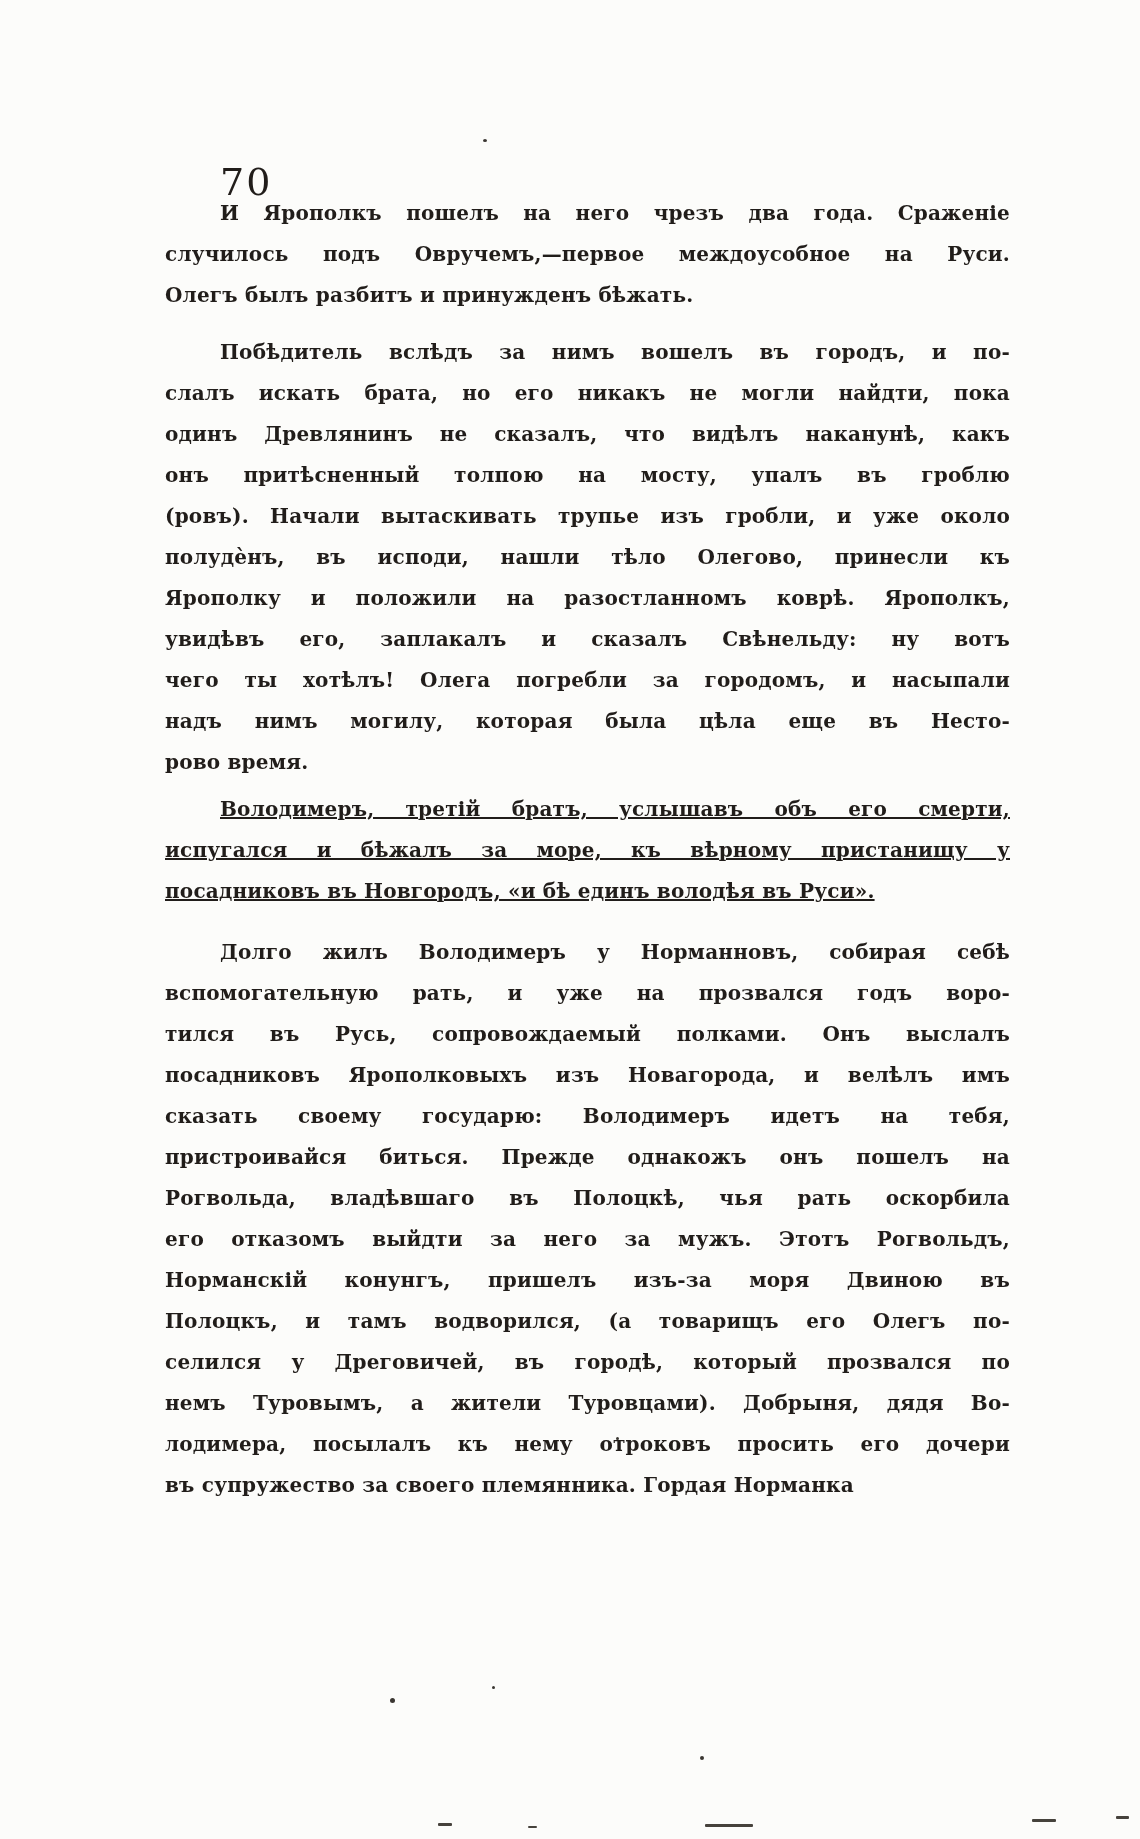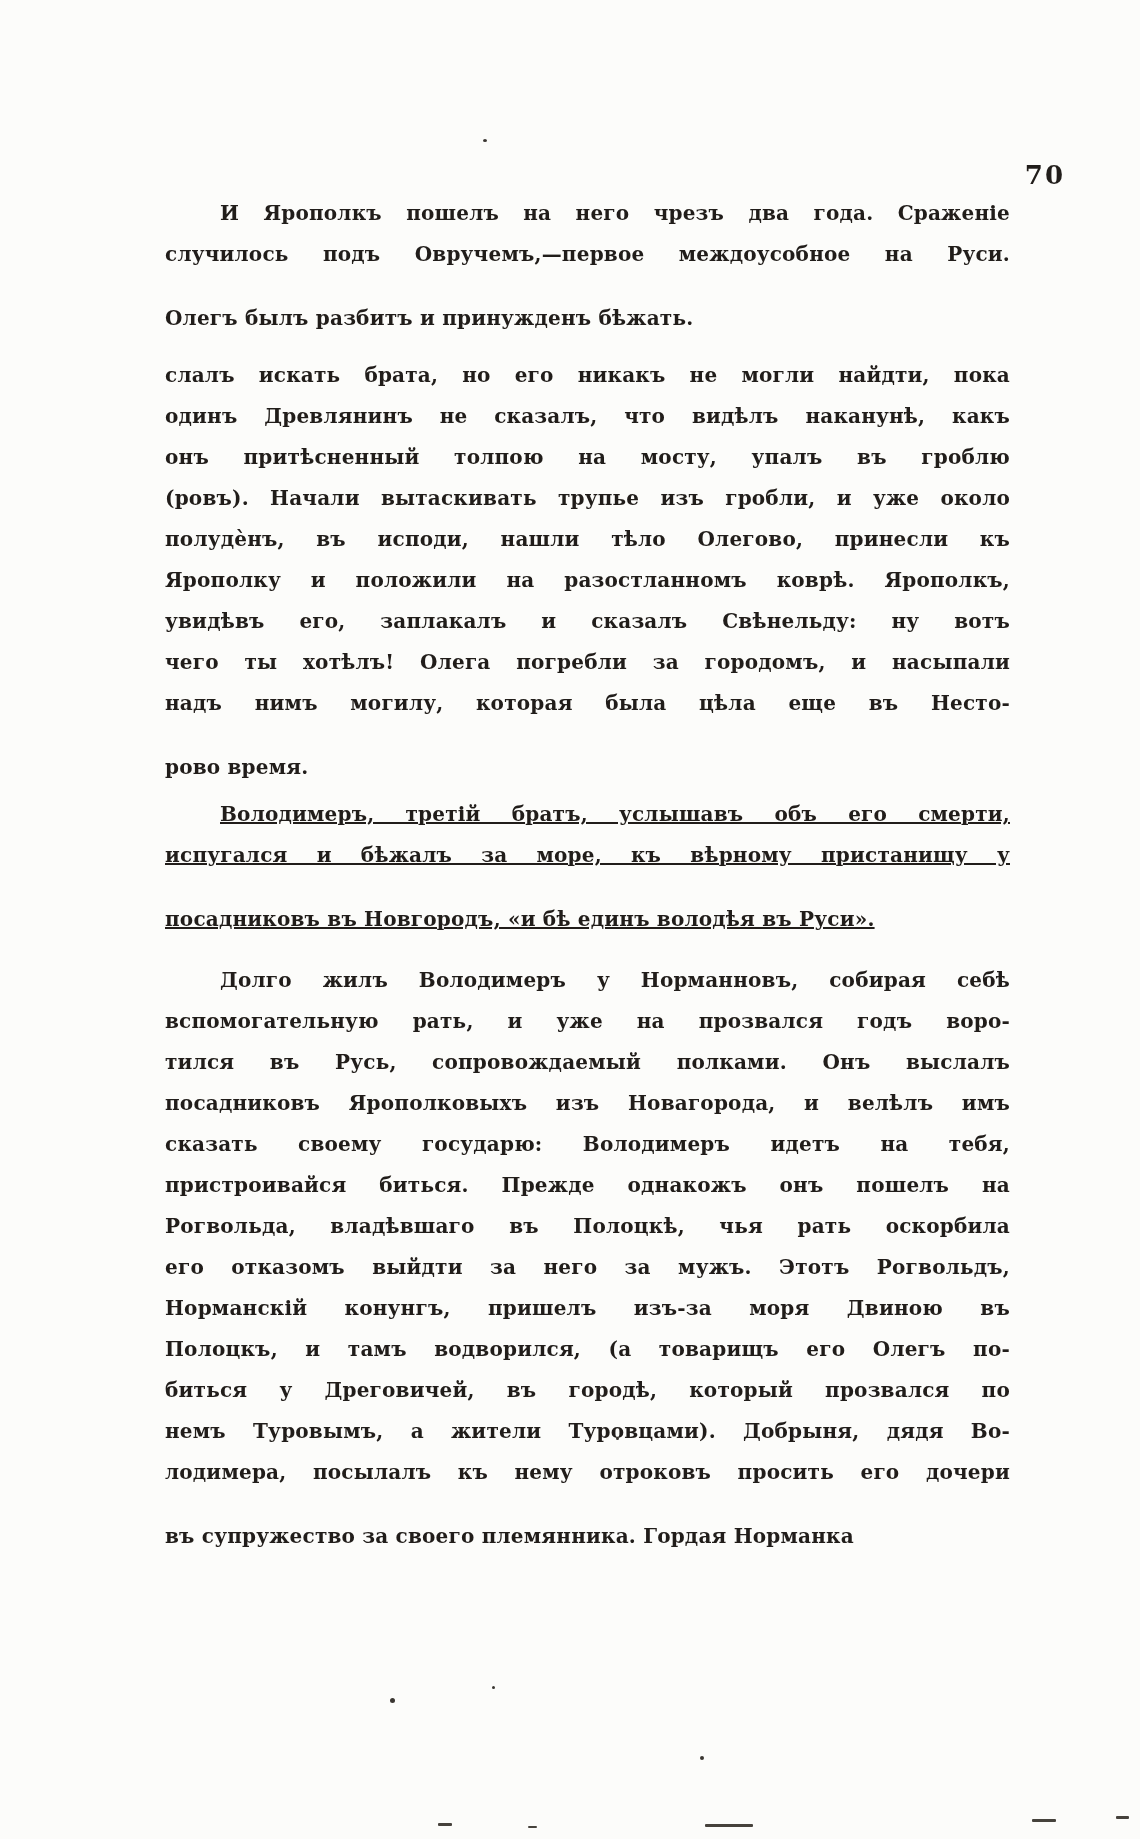--- a/index.html
+++ b/index.html
@@ -17,23 +17,23 @@
   }
   .page {
     position: absolute;
     inset: 0;
   }
   .page-number {
     position: absolute;
     top: 160px;
     left: 165px;
     width: 845px;
-    text-align: right;
-    font-size: 26px;
-    font-weight: 700;
+    text-align: left;
+    font-size: 38px;
+    font-weight: 400;
     letter-spacing: 2px;
     transform: translateX(55px);
   }
   .text-block {
     position: absolute;
     top: 193px;
     left: 165px;
     width: 845px;
     font-size: 20px;
     font-weight: 600;
@@ -50,21 +50,20 @@
     line-height: 41px;
     white-space: nowrap;
     text-align: justify;
     text-align-last: justify;
   }
   .line.first {
     text-indent: 55px;
   }
   .line.last {
     text-align-last: left;
-    margin-top: 23px;
   }
   
   .speck {
     position: absolute;
     background: #3a3631;
     border-radius: 50%;
   }
   .mark {
     position: absolute;
     background: #46423c;
@@ -80,20 +79,21 @@
 
   <div class="text-block">
 
     <div class="paragraph p1">
       <div class="line first">И Ярополкъ пошелъ на него чрезъ два года. Сраженіе</div>
       <div class="line">случилось подъ Овручемъ,—первое междоусобное на Руси.</div>
       <div class="line last">Олегъ былъ разбитъ и принужденъ бѣжать.</div>
     </div>
 
     <div class="paragraph p2">
+      <div class="line first">Побѣдитель вслѣдъ за нимъ вошелъ въ городъ, и по-</div>
       <div class="line">слалъ искать брата, но его никакъ не могли найдти, пока</div>
       <div class="line">одинъ Древлянинъ не сказалъ, что видѣлъ наканунѣ, какъ</div>
       <div class="line">онъ притѣсненный толпою на мосту, упалъ въ гроблю</div>
       <div class="line">(ровъ). Начали вытаскивать трупье изъ гробли, и уже около</div>
       <div class="line">полудѐнъ, въ исподи, нашли тѣло Олегово, принесли къ</div>
       <div class="line">Ярополку и положили на разостланномъ коврѣ. Ярополкъ,</div>
       <div class="line">увидѣвъ его, заплакалъ и сказалъ Свѣнельду: ну вотъ</div>
       <div class="line">чего ты хотѣлъ! Олега погребли за городомъ, и насыпали</div>
       <div class="line">надъ нимъ могилу, которая была цѣла еще въ Несто-</div>
       <div class="line last">рово время.</div>
@@ -109,21 +109,21 @@
       <div class="line first">Долго жилъ Володимеръ у Норманновъ, собирая себѣ</div>
       <div class="line">вспомогательную рать, и уже на прозвался годъ воро-</div>
       <div class="line">тился въ Русь, сопровождаемый полками. Онъ выслалъ</div>
       <div class="line">посадниковъ Ярополковыхъ изъ Новагорода, и велѣлъ имъ</div>
       <div class="line">сказать своему государю: Володимеръ идетъ на тебя,</div>
       <div class="line">пристроивайся биться. Прежде однакожъ онъ пошелъ на</div>
       <div class="line">Рогвольда, владѣвшаго въ Полоцкѣ, чья рать оскорбила</div>
       <div class="line">его отказомъ выйдти за него за мужъ. Этотъ Рогвольдъ,</div>
       <div class="line">Норманскій конунгъ, пришелъ изъ-за моря Двиною въ</div>
       <div class="line">Полоцкъ, и тамъ водворился, (а товарищъ его Олегъ по-</div>
-      <div class="line">биться у Дреговичей, въ городѣ, который прозвался по</div>
+      <div class="line">селился у Дреговичей, въ городѣ, который прозвался по</div>
       <div class="line">немъ Туровымъ, а жители Туровцами). Добрыня, дядя Во-</div>
       <div class="line">лодимера, посылалъ къ нему отроковъ просить его дочери</div>
       <div class="line last">въ супружество за своего племянника. Гордая Норманка</div>
     </div>
 
   </div>
 
   <div class="speck" style="left:483px; top:139px; width:4px; height:3px;"></div>
   <div class="speck" style="left:616px; top:1437px; width:3px; height:3px;"></div>
   <div class="speck" style="left:390px; top:1698px; width:5px; height:5px;"></div>

